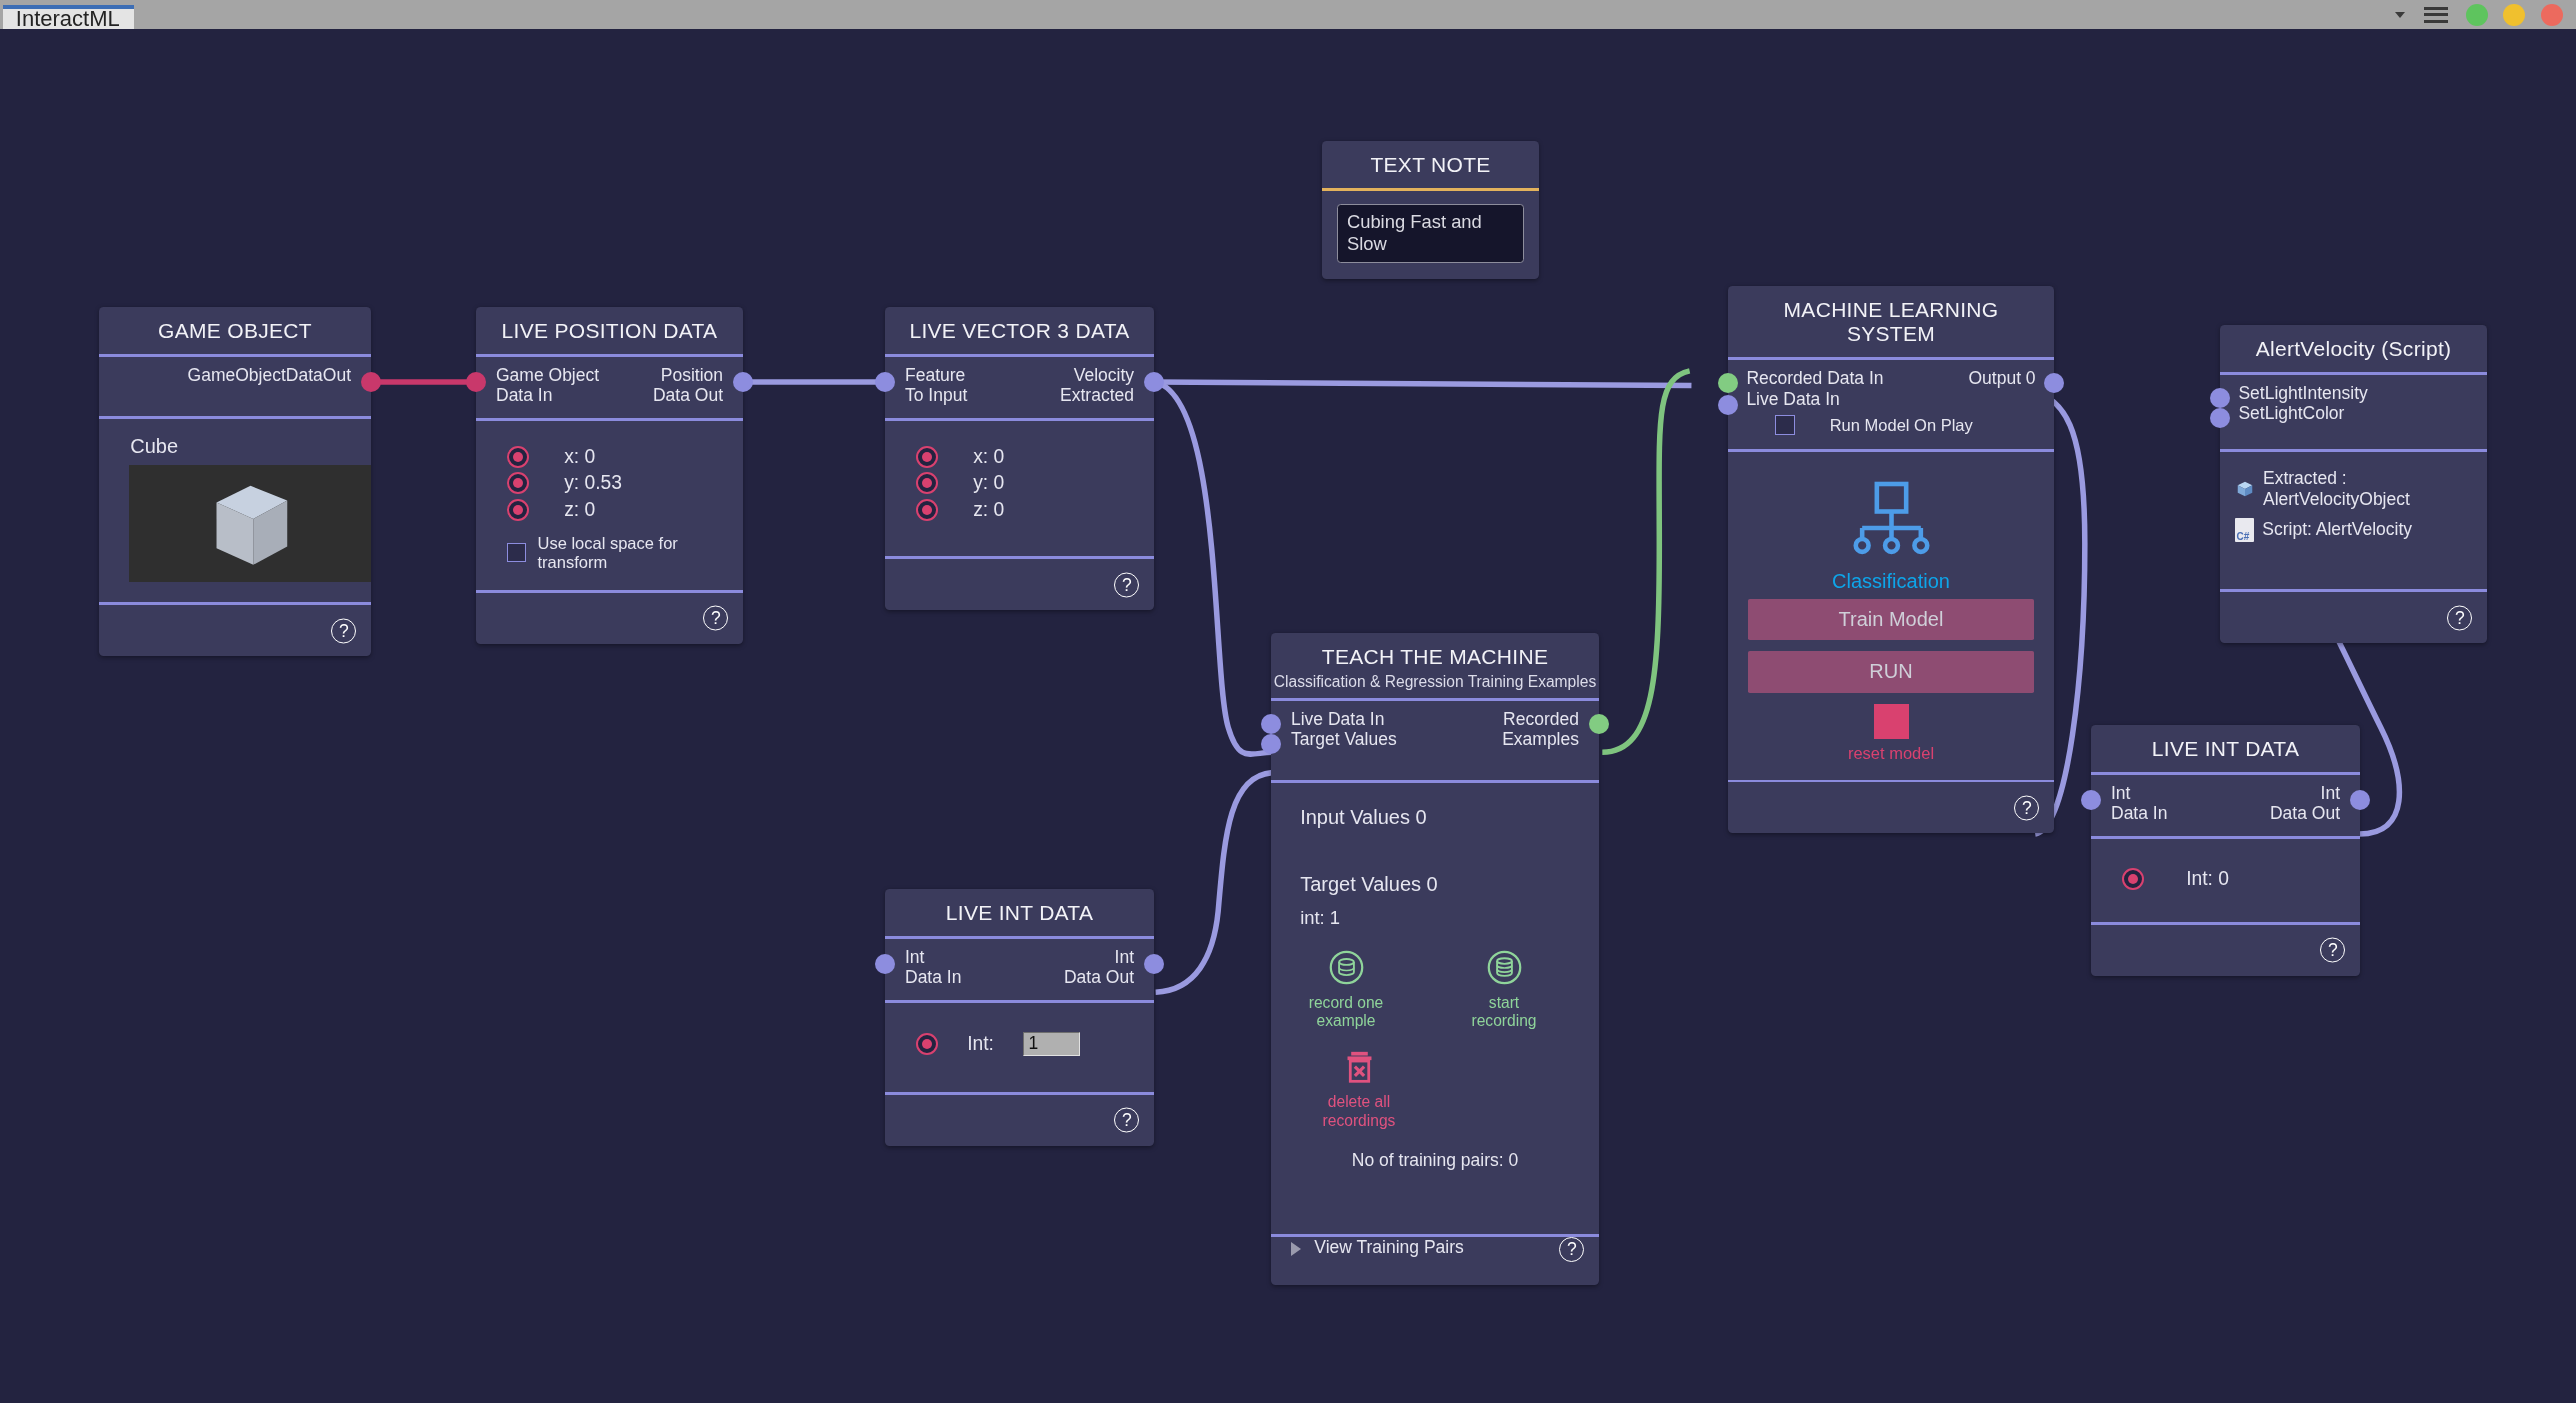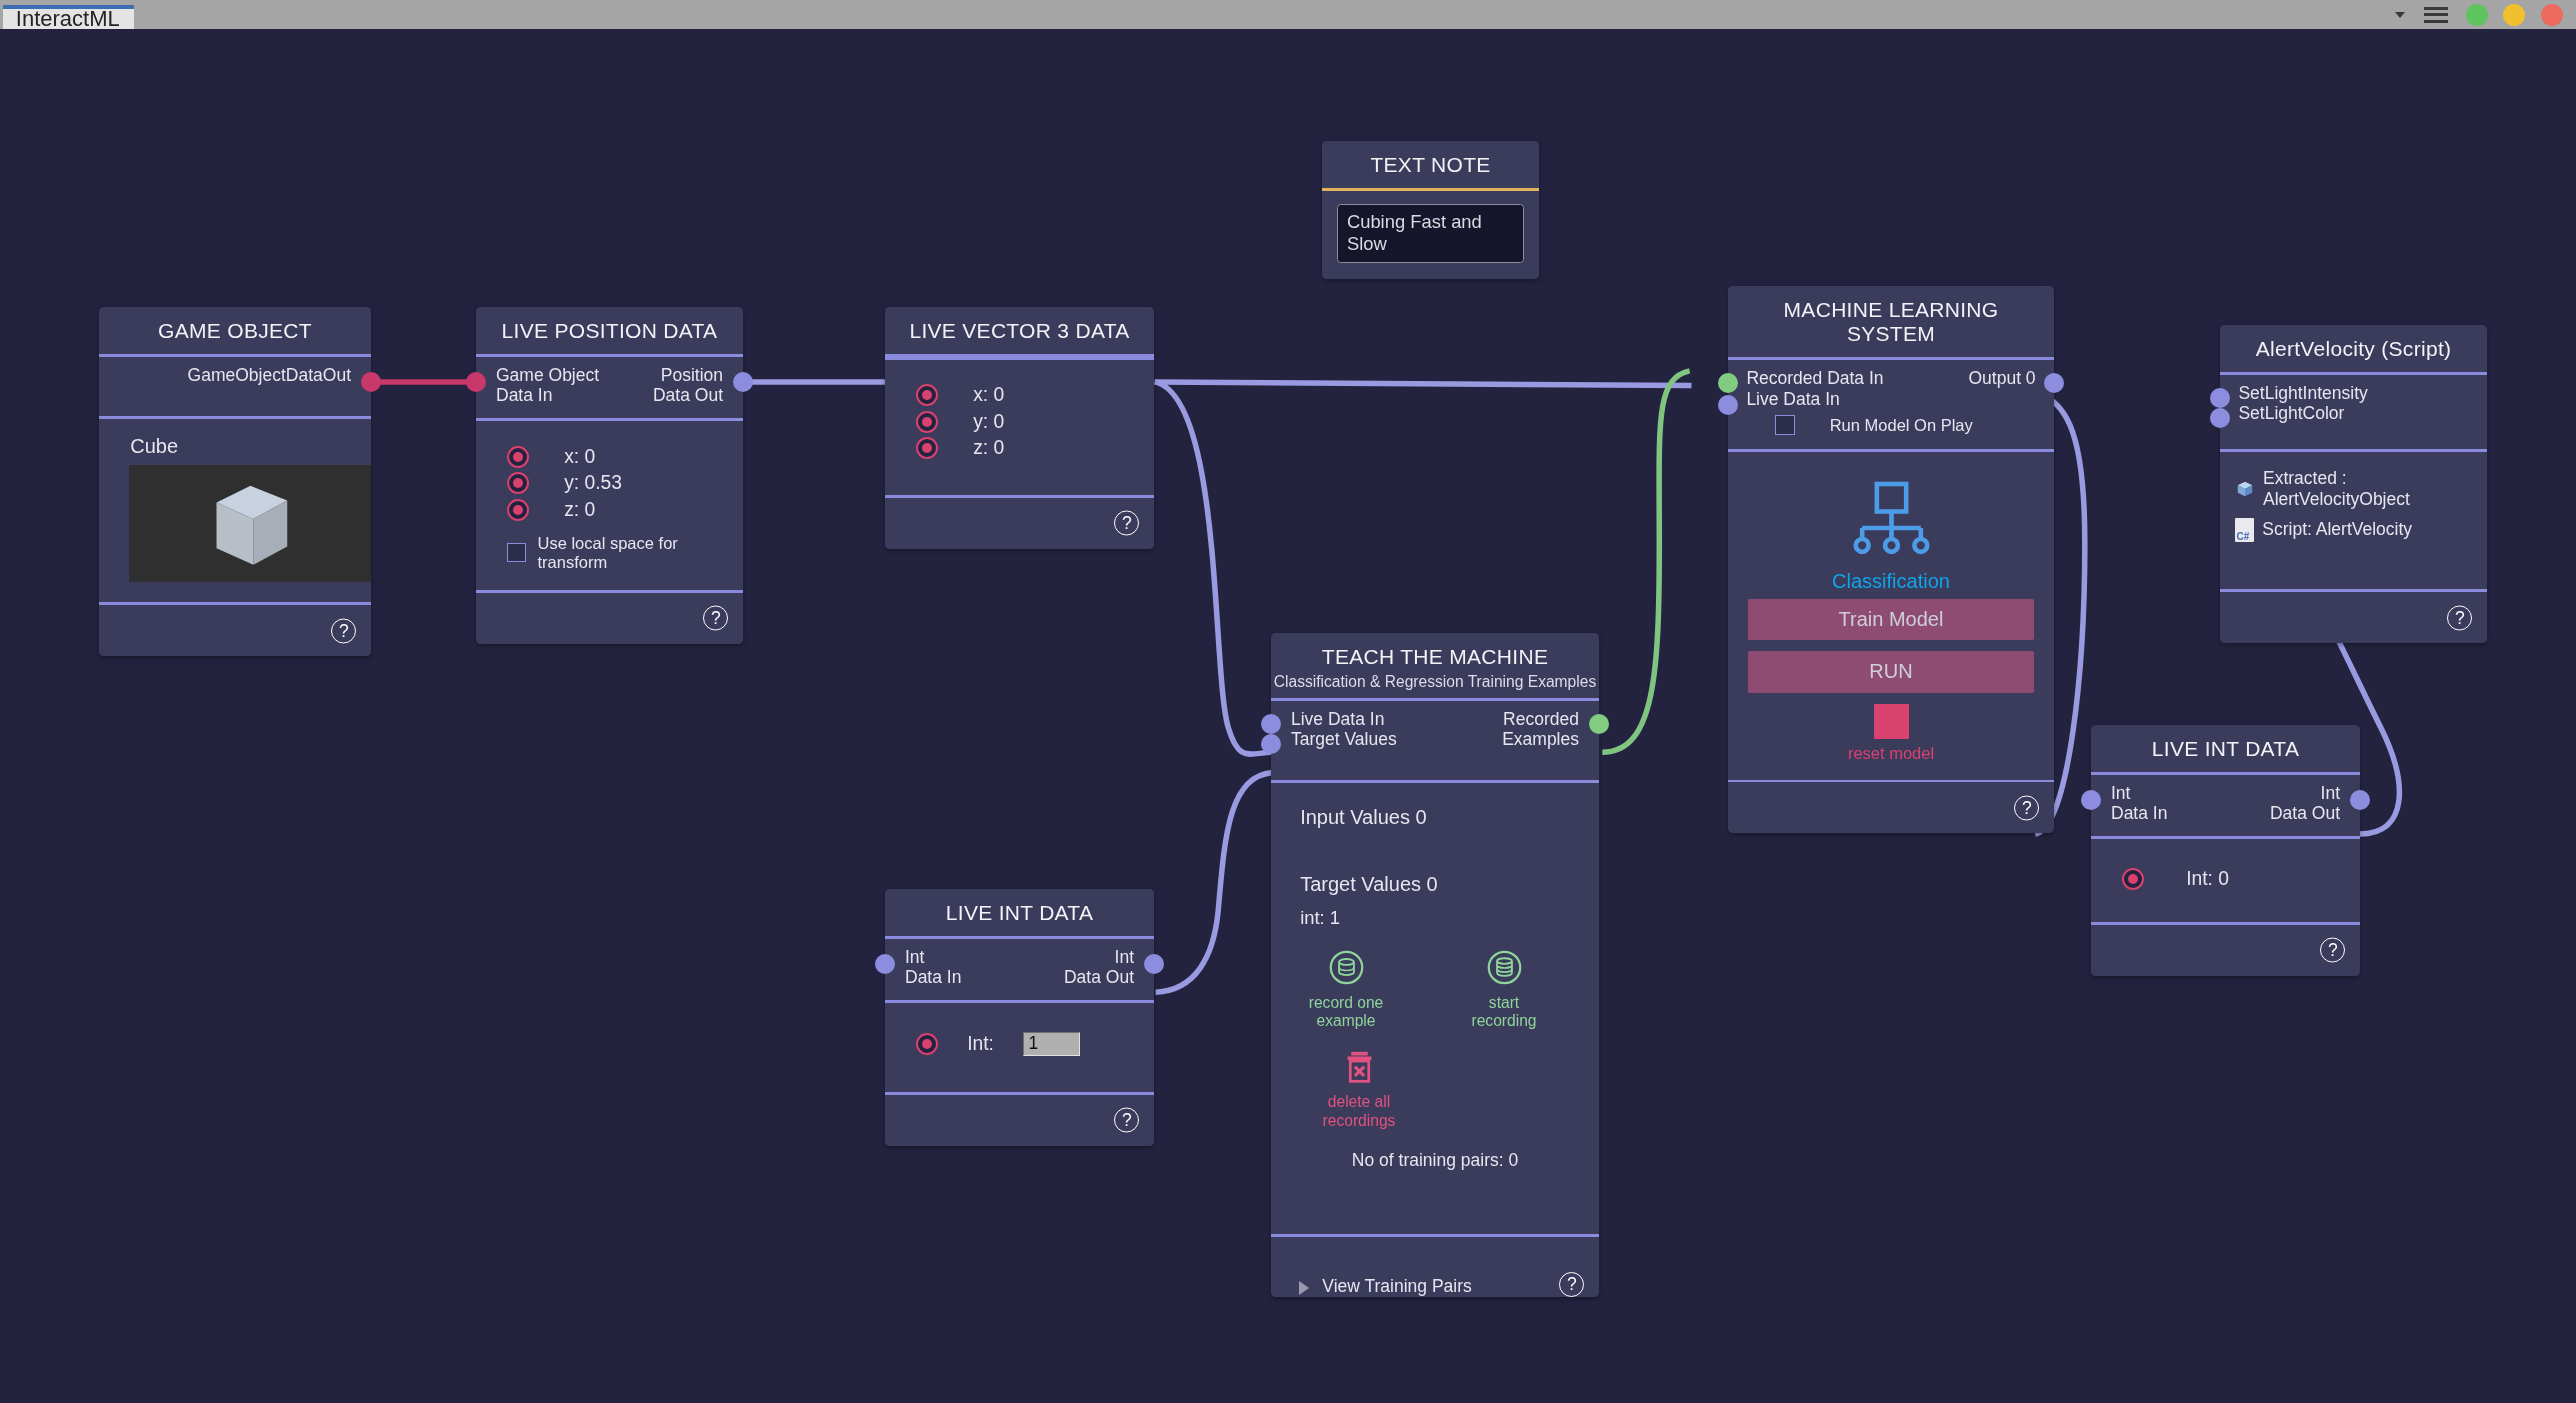--- a/index.html
+++ b/index.html
@@ -115,22 +115,22 @@
   .class-caption { color: #0ea5e9; font-size: 20px; margin-top: 5.5px; }
 
   
   .rec-grid { display: flex; gap: 48px; margin-top: 20px; }
   .rec-item { display: flex; flex-direction: column; align-items: center; width: 110px; }
   .rec-caption { font-size: 15.6px; text-align: center; line-height: 1.18; margin-top: 7.4px; color: #8fd49a; }
   .rec-caption.danger { color: #e0527f; }
   .pairs-text { text-align: center; font-size: 17.5px; margin-top: 20px; color: #e6e6f0; }
 
   .view-pairs-bar {
-    display: flex; align-items: flex-end; justify-content: space-between;
-    padding: 0 14.7px 0 20px; height: 60px; margin-left: 8px;
+    display: flex; align-items: flex-start; justify-content: space-between;
+    padding: 0 14.7px 0 20px; height: 48px;
   }
   .view-pairs-label { font-size: 17.5px; color: #e6e6f0; }
   .tri { width:0;height:0;border-top:7.4px solid transparent;border-bottom:7.4px solid transparent;border-left:10px solid #9a9aad; display:inline-block; margin-right:9.2px; vertical-align: middle;}
 
   .cube-thumb { width: 242px; height: 117px; background: #2f2f2f; margin: 7.4px 0 0 15.6px; display:flex; align-items:center; justify-content:center; }
   .obj-label { font-size: 20px; margin: 5.5px 0 0 16.5px; }
 
   .script-line { display: flex; align-items: center; gap: 8.3px; font-size: 17.5px; margin-bottom: 7.4px; }
   .mini-cube { width: 20px; height: 20px; flex: none; }
   .cs-icon {
@@ -256,20 +256,34 @@
       </div>
       <div class="rule"></div>
       <div class="footer">
         <div class="help">?</div>
       </div>
     </div>
 
     <div class="node" style="left:885px; top:278px; width:269px;">
       <div class="node-title">LIVE VECTOR 3 DATA</div>
       <div class="rule"></div>
+      <div class="ports">
+        <div class="row">
+          <span class="port-label">
+            <span>Feature</span><br>
+            <span>To Input</span>
+          </span>
+          <span class="port-label right">
+            <span>Velocity</span><br>
+            <span>Extracted</span>
+          </span>
+        </div>
+        <div class="port-dot" style="left:-10px; top:15.6px;"></div>
+        <div class="port-dot" style="right:-10px; top:15.6px;"></div>
+      </div>
       <div class="rule"></div>
       <div class="section" style="padding:20px 14.7px 31px;">
         <div class="vecrow">
           <span class="radio">
               <i></i>
             </span>
           <span>x: 0</span>
         </div>
         <div class="vecrow">
           <span class="radio">

